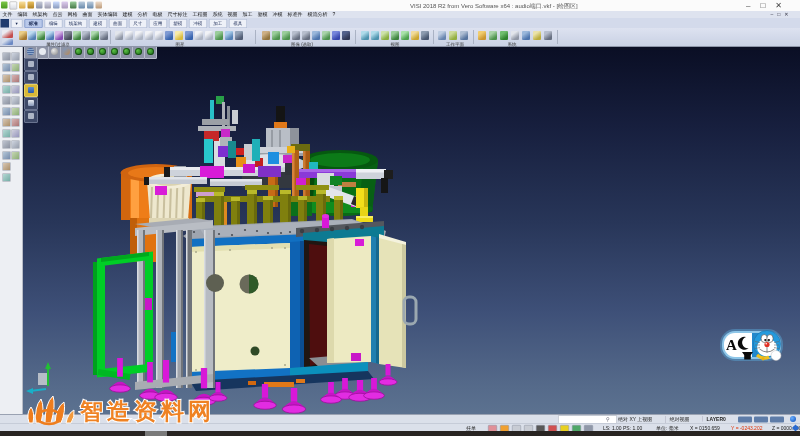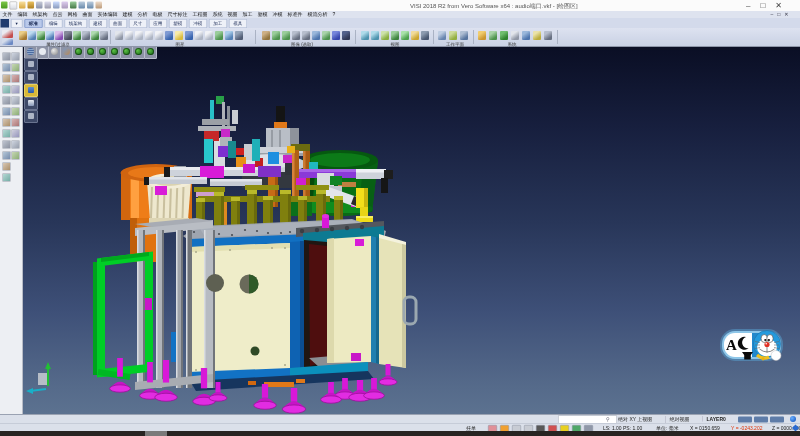--- a/index.html
+++ b/index.html
@@ -530,20 +530,33 @@
         <span style="position:absolute;left:1380px;top:2px;">X = 0150.659</span>
         <span style="position:absolute;left:1462px;top:2px;color:#e03000;">Y = -0243.202</span>
         <span style="position:absolute;left:1544px;top:2px;">Z = 0000.000</span>
         <span style="position:absolute;left:1586px;top:3px;width:10px;height:10px;background:#2a6ad0;transform:rotate(45deg);"></span>
       </div>
     </div>
   <div class="abs" id="barC">
       <div style="position:absolute;left:145px;top:0;width:22px;height:5px;background:#7a7a7a;"></div>
     </div>
 
+  <div class="abs" id="wm">
+    <svg width="56" height="34" style="position:absolute;left:0;top:0">
+      <path d="M7,30 Q4,20 9,14 Q13,19 11,30 Z" fill="#ee7d1e" stroke="#fff" stroke-width="1"></path>
+      <path d="M14,30 Q12,14 19,6 Q23,14 19,30 Z" fill="#ee7d1e" stroke="#fff" stroke-width="1"></path>
+      <path d="M23,30 Q23,10 31,3 Q34,12 29,30 Z" fill="#ee7d1e" stroke="#fff" stroke-width="1"></path>
+      <path d="M33,30 Q34,14 42,9 Q44,18 39,30 Z" fill="#ee7d1e" stroke="#fff" stroke-width="1"></path>
+      <path d="M44,30 Q46,20 52,17 Q53,24 49,30 Z" fill="#f29a3e" stroke="#fff" stroke-width="1"></path>
+      <ellipse cx="27" cy="24" rx="12" ry="7" fill="none" stroke="#ee7d1e" stroke-width="2.5"></ellipse>
+    </svg>
+    <svg width="220" height="34" style="position:absolute;left:56px;top:0">
+        <text x="2" y="26" font-family="Liberation Sans" font-size="23" font-weight="bold" fill="#ef8223" stroke="#ffffff" stroke-width="2" paint-order="stroke" letter-spacing="4">智造资料网</text>
+      </svg>
+  </div>
 
   <svg class="abs" id="dora" viewBox="0 0 70 42">
     <rect x="1" y="5" width="63" height="32" rx="15" fill="#5aaadc" opacity="0.45"></rect>
     <rect x="3" y="7" width="59" height="28" rx="13" fill="#8ec6e8"></rect>
     <rect x="5" y="9" width="55" height="24" rx="11" fill="#fff"></rect>
     <path d="M33,9 h16 a11,12 0 0 1 0,24 h-16 Z" fill="#2288cc"></path>
     <text x="7" y="26" font-size="15" font-weight="bold" fill="#0a0a0a" font-family="Liberation Serif">A</text>
     <path d="M27,13 a6.5,6.5 0 1 0 2.8,11 a5,5.4 0 1 1 -2.8,-11" fill="#0a0a0a"></path>
     <path d="M23,28 h11 l-2.2,3 v4.5 h-6.6 v-4.5 Z" fill="#0a0a0a"></path>
     <circle cx="48" cy="20" r="13.5" fill="#249add"></circle>

